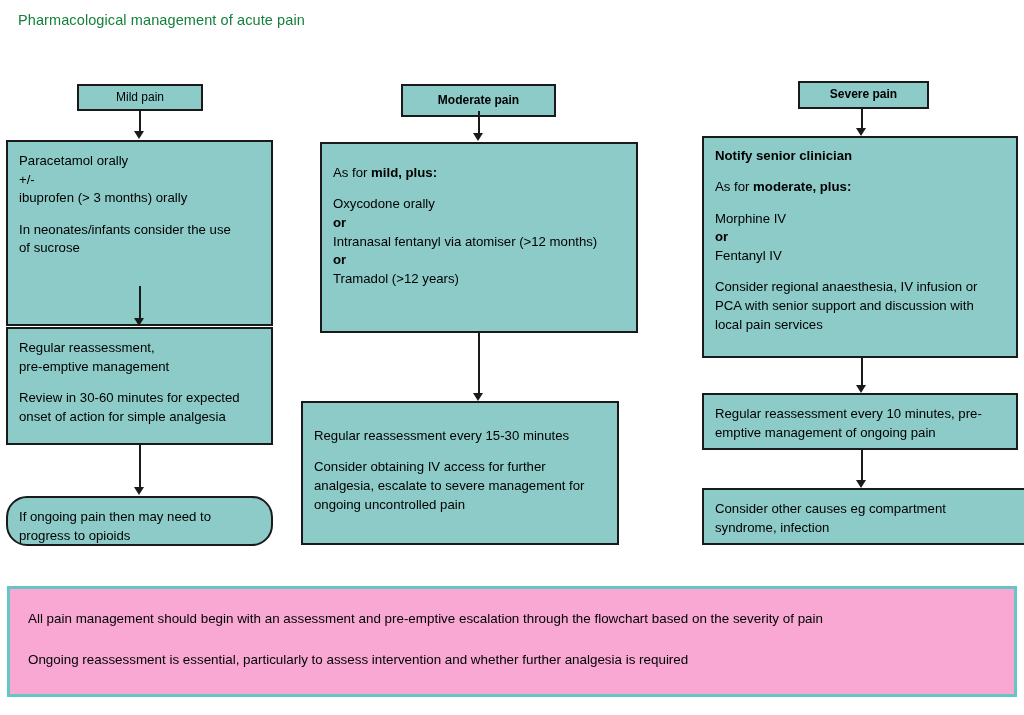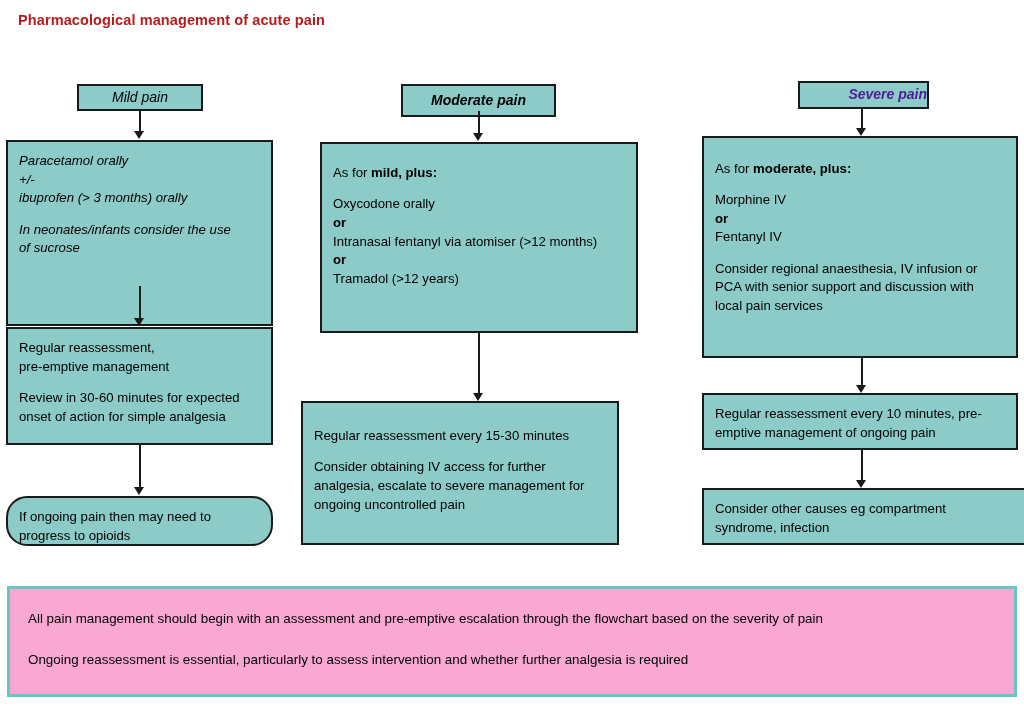--- a/index.html
+++ b/index.html
@@ -14,48 +14,47 @@
     font-family: "Liberation Sans", sans-serif;
     color: #000000;
     overflow: hidden;
   }
 
   #page-title {
     position: absolute;
     left: 18px;
     top: 12px;
     font-size: 14.5px;
-    font-weight: bold;
+    font-weight: normal;
     letter-spacing: 0.1px;
-    color: #b91c1c;
+    color: #15803d;
   }
 
   .flow-box {
     position: absolute;
     background: #8ccbc8;
     border: 2px solid #1a1a1a;
     box-sizing: border-box;
     font-size: 13.2px;
     line-height: 1.42;
     color: #000000;
   }
   .flow-box .inner {
     padding: 10px 11px 8px 11px;
   }
 
   .header-box {
     display: flex;
     align-items: center;
     justify-content: center;
     text-align: center;
-    font-size: 14px;
-    font-style: italic;
+    font-size: 12px;
   }
   .header-box.bold { font-weight: bold; }
-  .header-box.red  { font-weight: bold; color: #4c1d95; justify-content: flex-end; }
+  .header-box.red  { font-weight: bold; color: #000000; }
 
   .blank-line { display: block; height: 0.95em; }
 
   .connector {
     position: absolute;
     background: #1a1a1a;
     width: 2px;
   }
   .arrow-head {
     position: absolute;
@@ -90,21 +89,21 @@
 
 <div id="page-title">Pharmacological management of acute pain</div>
 
 <div class="flow-box header-box" style="left:77px; top:84px; width:126px; height:27px;">
   <span>Mild pain</span>
 </div>
 
 <div class="connector" style="left:139px; top:111px; height:22px;"></div>
 <div class="arrow-head" style="left:134px; top:131px;"></div>
 
-<div class="flow-box" style="left:6px; top:140px; width:267px; height:186px;font-style:italic;">
+<div class="flow-box" style="left:6px; top:140px; width:267px; height:186px;">
   <div class="inner">
     <div>Paracetamol orally</div>
     <div>+/-</div>
     <div>ibuprofen (&gt; 3 months) orally</div>
     <span class="blank-line"></span>
     <div>In neonates/infants consider the use</div>
     <div>of sucrose</div>
   </div>
 </div>
 
@@ -165,20 +164,21 @@
 
 <div class="flow-box header-box red" style="left:798px; top:81px; width:131px; height:28px;">
   <span>Severe pain</span>
 </div>
 
 <div class="connector" style="left:861px; top:109px; height:21px;"></div>
 <div class="arrow-head" style="left:856px; top:128px;"></div>
 
 <div class="flow-box" style="left:702px; top:136px; width:316px; height:222px;">
   <div class="inner" style="padding-top:9px;">
+    <div><b>Notify senior clinician</b></div>
     <span class="blank-line"></span>
     <div><span>As for </span><b>moderate, plus:</b></div>
     <span class="blank-line"></span>
     <div>Morphine IV</div>
     <div><b>or</b></div>
     <div>Fentanyl IV</div>
     <span class="blank-line"></span>
     <div>Consider regional anaesthesia, IV infusion or</div>
     <div>PCA with senior support and discussion with</div>
     <div>local pain services</div>

